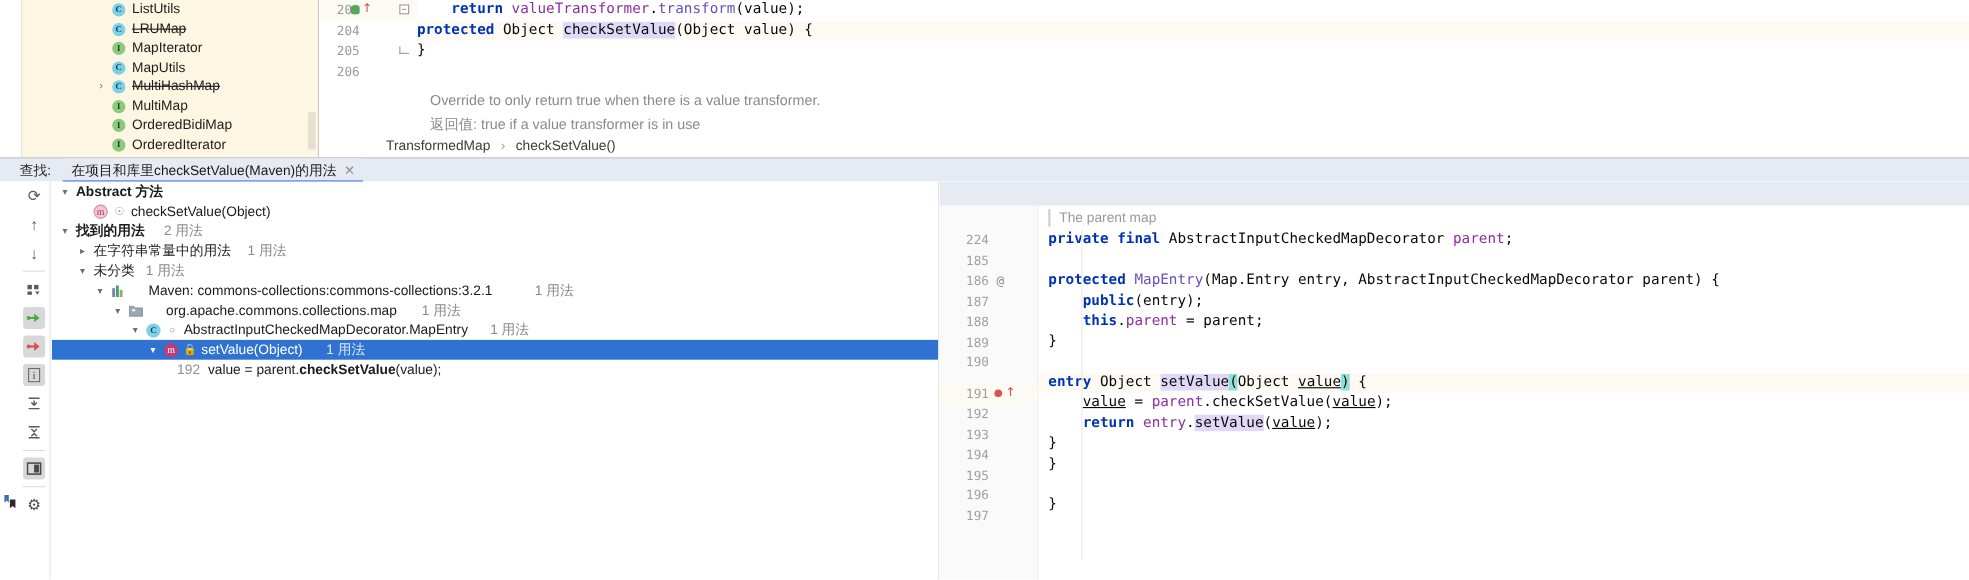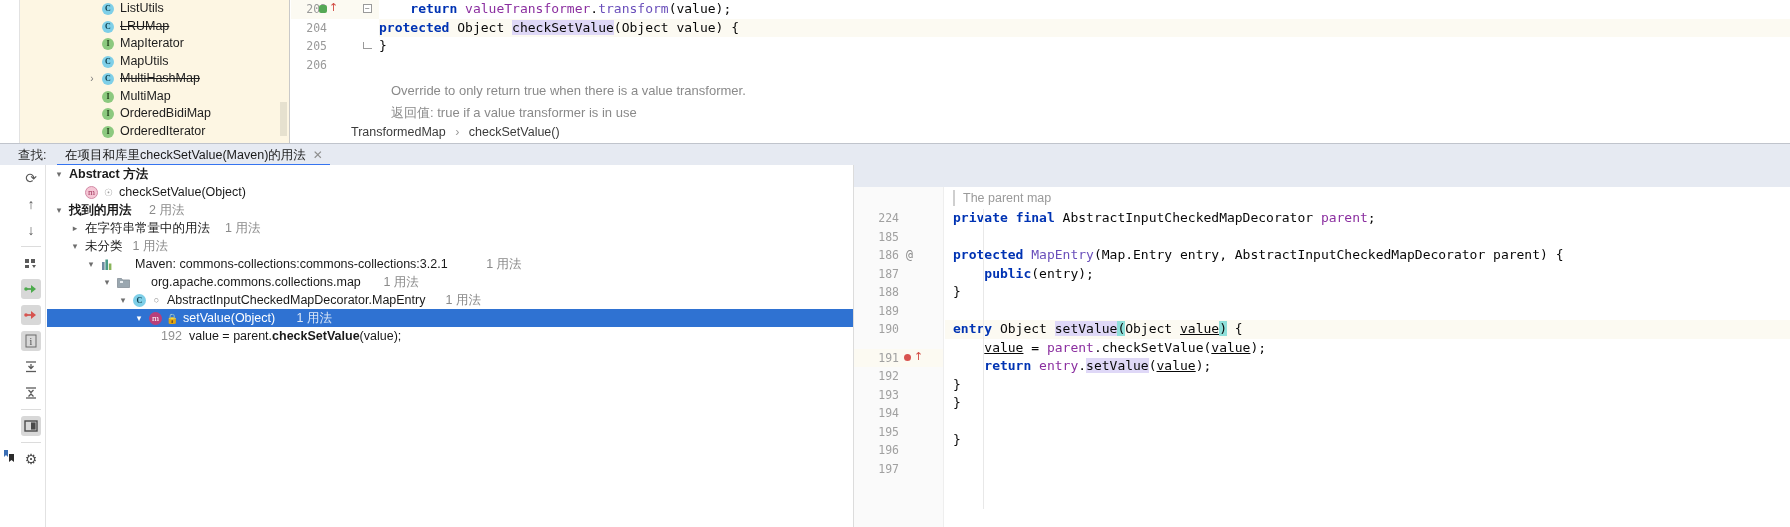--- a/index.html
+++ b/index.html
@@ -515,20 +515,21 @@
           <div class="pv-gline">195</div>
           <div class="pv-gline">196</div>
           <div class="pv-gline">197</div>
         </div>
       <div class="pv-code" id="pvCode">
           <div class="pv-doc"><span class="vbar"></span><span>The parent map</span></div>
           <div class="pv-line"><span class="kw">private </span><span class="kw">final </span>AbstractInputCheckedMapDecorator <span class="fld">parent</span>;</div>
           <div class="pv-line">&nbsp;</div>
           <div class="pv-line"><span class="kw">protected </span><span class="mname">MapEntry</span>(Map.Entry entry, AbstractInputCheckedMapDecorator parent) {</div>
           <div class="pv-line">    <span class="kw">public</span>(entry);</div>
+          <div class="pv-line">    <span class="kw">this</span>.<span class="fld">parent</span> = parent;</div>
           <div class="pv-line">}</div>
           <div class="pv-line">&nbsp;</div>
           <div class="pv-line hl"><span class="kw">entry </span>Object <span class="hl-ident">setValue</span><span class="teal">(</span>Object <span class="und">value</span><span class="teal">)</span> {</div>
           <div class="pv-line">    <span class="und">value</span> = <span class="fld">parent</span>.checkSetValue(<span class="und">value</span>);</div>
           <div class="pv-line">    <span class="kw">return </span><span class="fld">entry</span>.<span class="hl-ident">setValue</span>(<span class="und">value</span>);</div>
           <div class="pv-line">}</div>
           <div class="pv-line">}</div>
           <div class="pv-line">&nbsp;</div>
           <div class="pv-line">}</div>
           <div class="indent-guide" style="position: absolute; left: 38px; top: 22px; width: 1px; height: 300px; background: rgb(232, 232, 232);"></div>

